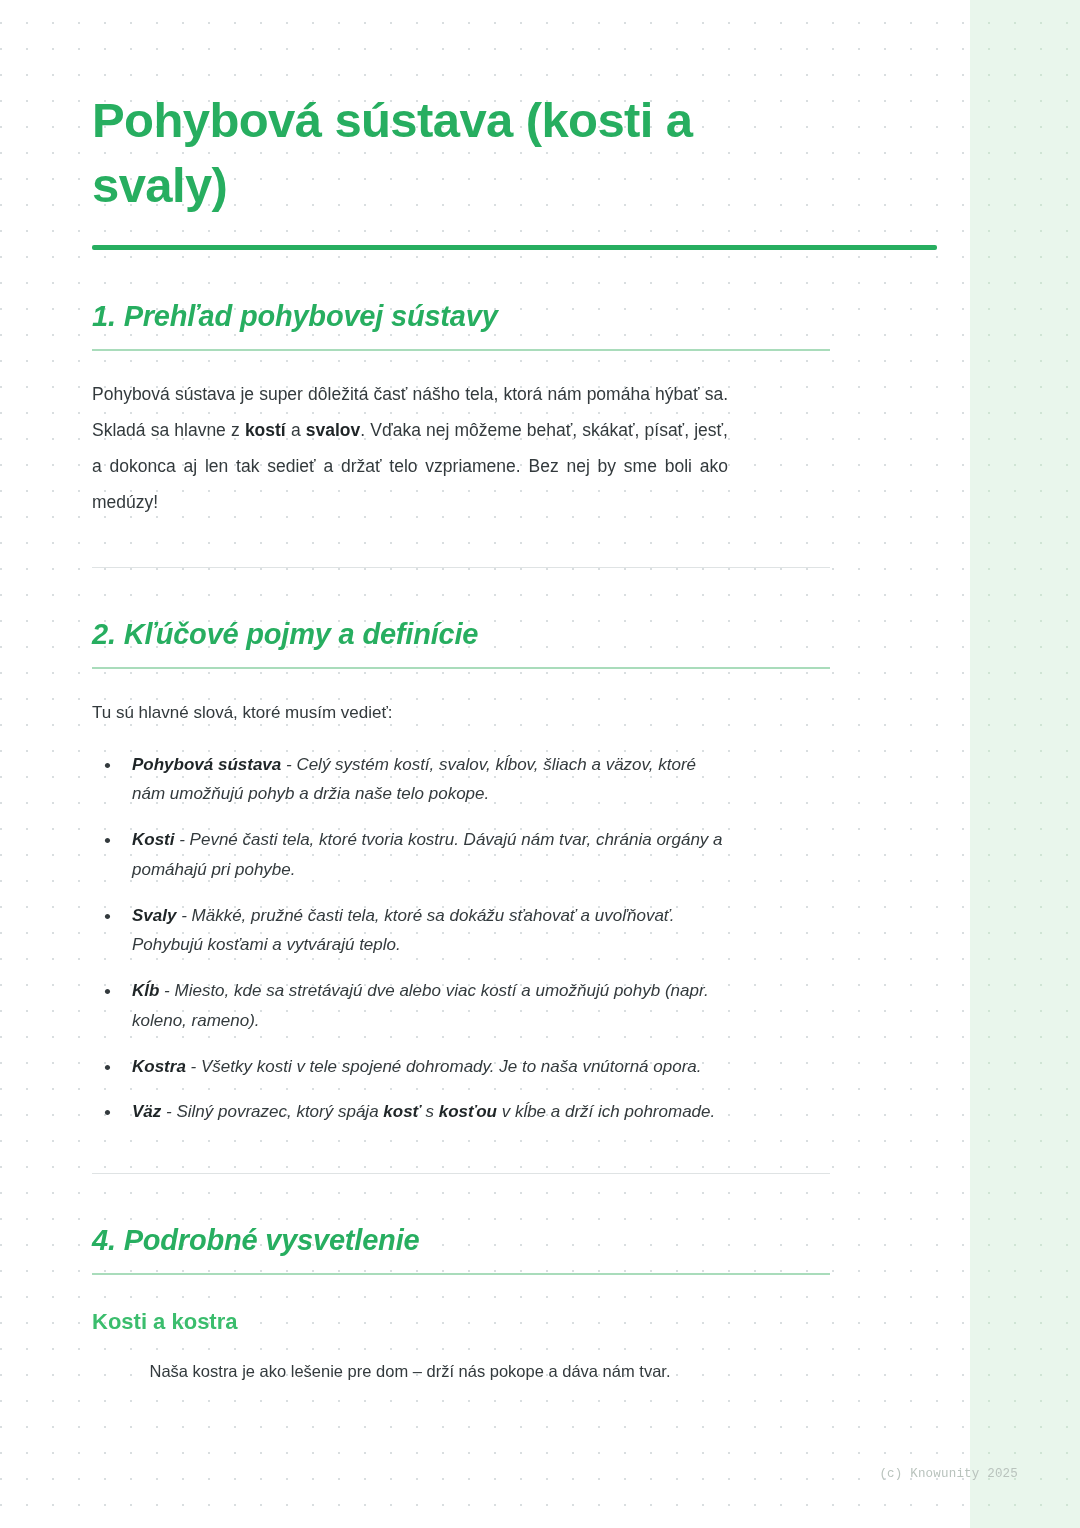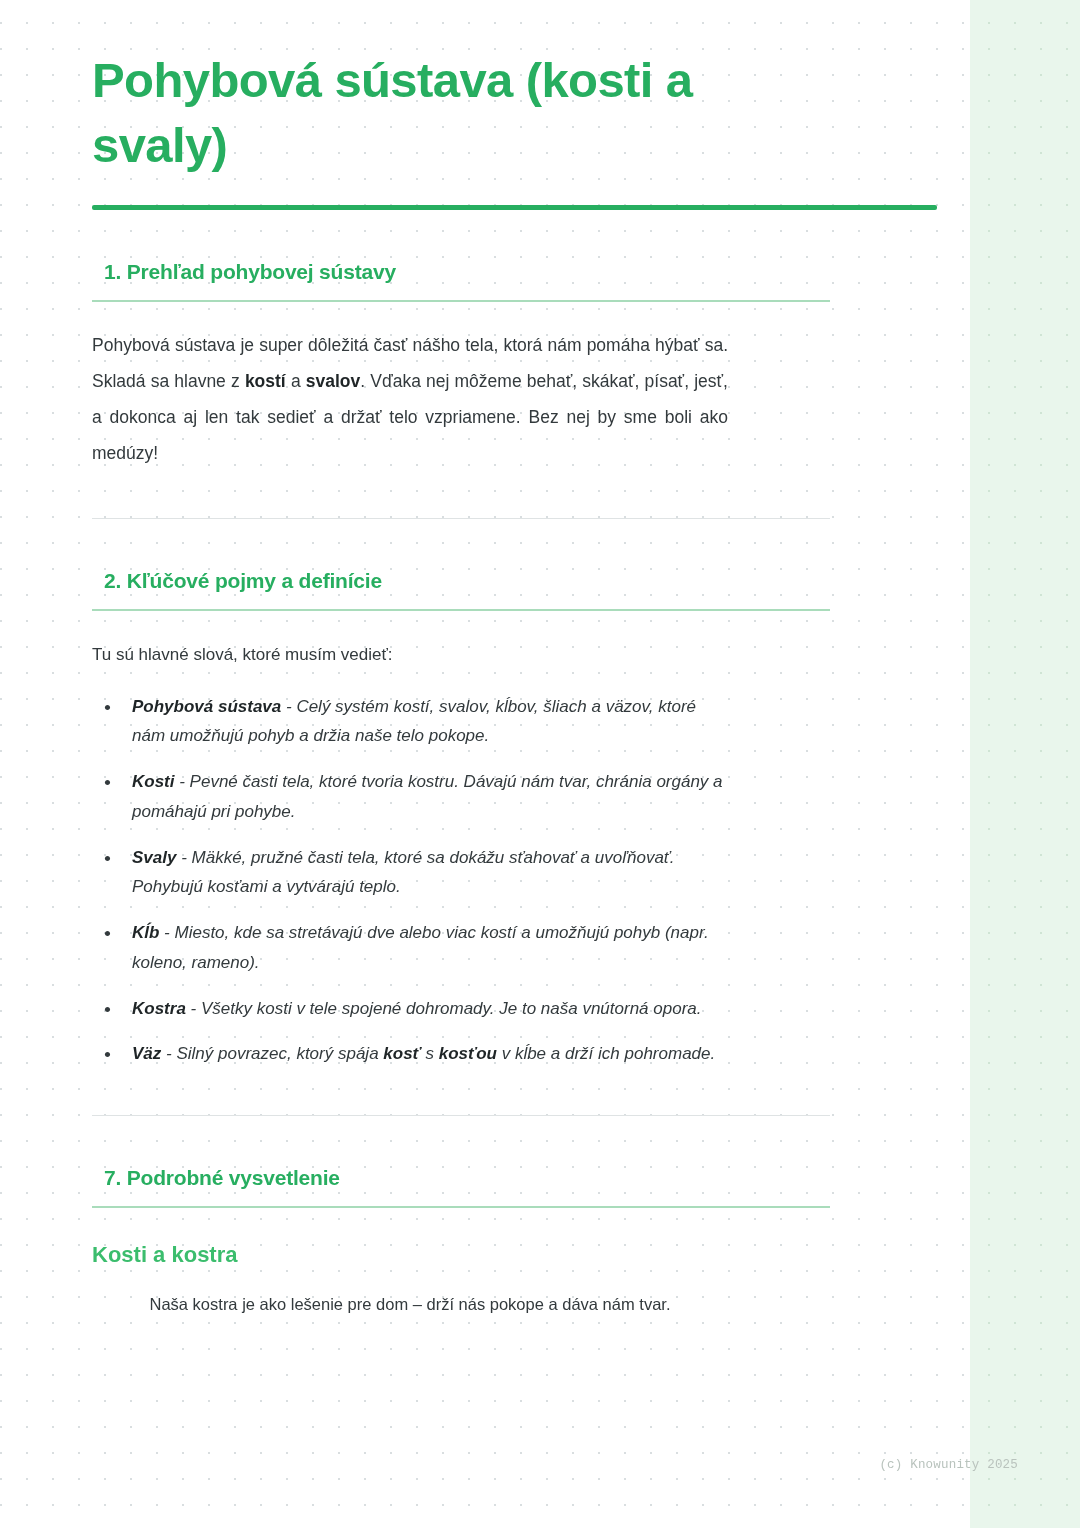--- a/index.html
+++ b/index.html
@@ -40,21 +40,21 @@
     content: "";
     position: absolute;
     inset: 0;
     background-image: radial-gradient(circle, #cfe4d4 1.1px, transparent 1.2px);
     background-size: 26px 26px;
     background-position: 6px 10px;
   }
 
   .content {
     position: relative;
-    padding: 48px 150px 0 92px;
+    padding: 88px 150px 0 92px;
     box-sizing: border-box;
     width: 878px;
   }
 
   h1.doc-title {
     font-size: 49px;
     line-height: 1.32;
     color: #27ae60;
     font-weight: 700;
     margin: 0 0 0 0;
@@ -64,25 +64,26 @@
 
   .title-rule {
     height: 5px;
     background: #27ae60;
     margin: 28px 0 0 0;
     width: 845px;
     border-radius: 2px;
   }
 
   h2.section-title {
-    font-size: 21px;
+    font-size: 29px;
     color: #27ae60;
     font-weight: 700;
-    margin: 50px 0 0 12px;
+    margin: 50px 0 0 0;
     letter-spacing: -0.2px;
+    font-style: italic;
   }
 
   .section-rule {
     height: 2px;
     background: #a9dcbb;
     margin: 16px 0 0 0;
     width: 738px;
   }
 
   p.body-text {
@@ -145,21 +146,21 @@
     line-height: 1.7;
     color: #333a3d;
     margin: 22px 0 0 0;
     max-width: 740px;
     text-align: center;
   }
 
   .watermark {
     position: absolute;
     right: 62px;
-    bottom: 56px;
+    bottom: 47px;
     font-size: 12.5px;
     color: #b9c3bd;
     font-family: "Liberation Mono", monospace;
     letter-spacing: 0.2px;
   }
 </style>
 </head>
 <body>
 
 <div class="page">
@@ -184,21 +185,21 @@
       <li><b>Pohybová sústava</b><span> - Celý systém kostí, svalov, kĺbov, šliach a väzov, ktoré nám umožňujú pohyb a držia naše telo pokope.</span></li>
       <li><b>Kosti</b><span> - Pevné časti tela, ktoré tvoria kostru. Dávajú nám tvar, chránia orgány a pomáhajú pri pohybe.</span></li>
       <li><b>Svaly</b><span> - Mäkké, pružné časti tela, ktoré sa dokážu sťahovať a uvoľňovať. Pohybujú kosťami a vytvárajú teplo.</span></li>
       <li><b>Kĺb</b><span> - Miesto, kde sa stretávajú dve alebo viac kostí a umožňujú pohyb (napr. koleno, rameno).</span></li>
       <li><b>Kostra</b><span> - Všetky kosti v tele spojené dohromady. Je to naša vnútorná opora.</span></li>
       <li><b>Väz</b><span> - Silný povrazec, ktorý spája </span><b>kosť</b><span> s </span><b>kosťou</b><span> v kĺbe a drží ich pohromade.</span></li>
     </ul>
 
     <div class="divider"></div>
 
-    <h2 class="section-title">7. Podrobné vysvetlenie</h2>
+    <h2 class="section-title">4. Podrobné vysvetlenie</h2>
     <div class="section-rule"></div>
     <h3 class="sub-title">Kosti a kostra</h3>
     <p class="sub-body">Naša kostra je ako lešenie pre dom – drží nás pokope a dáva nám tvar.</p>
 
   </div>
 
   <div class="watermark">(c) Knowunity 2025</div>
 </div>
 
 </body></html>

